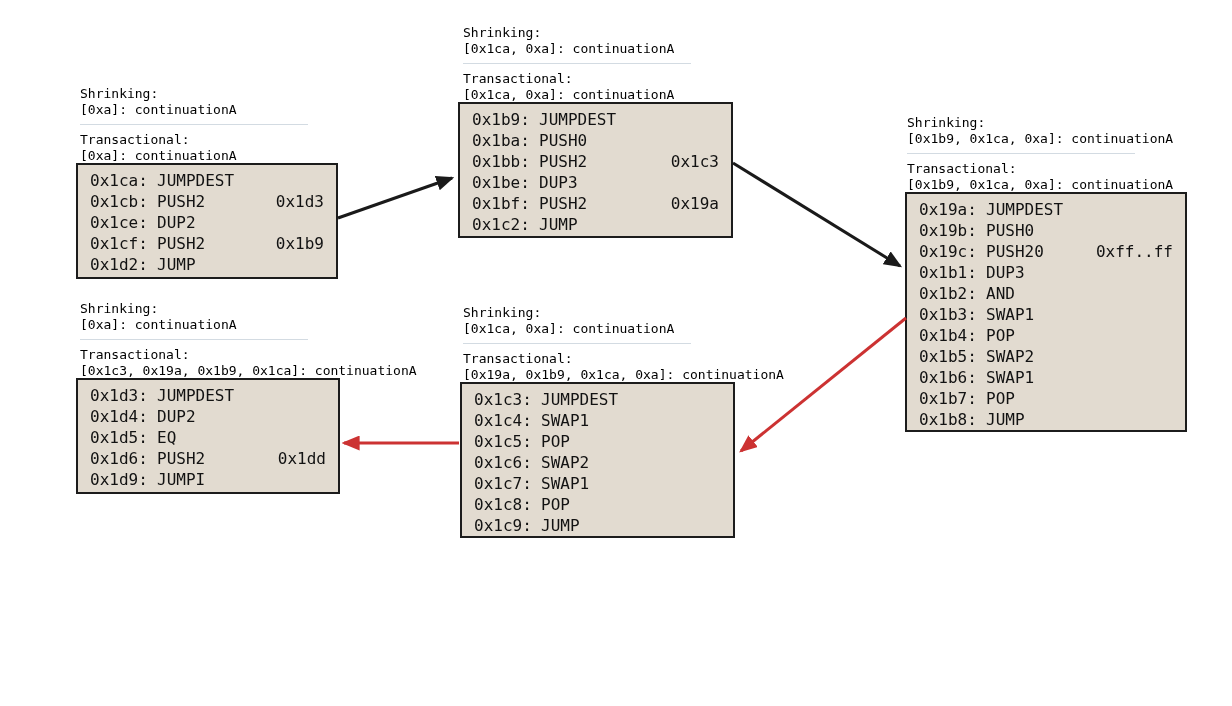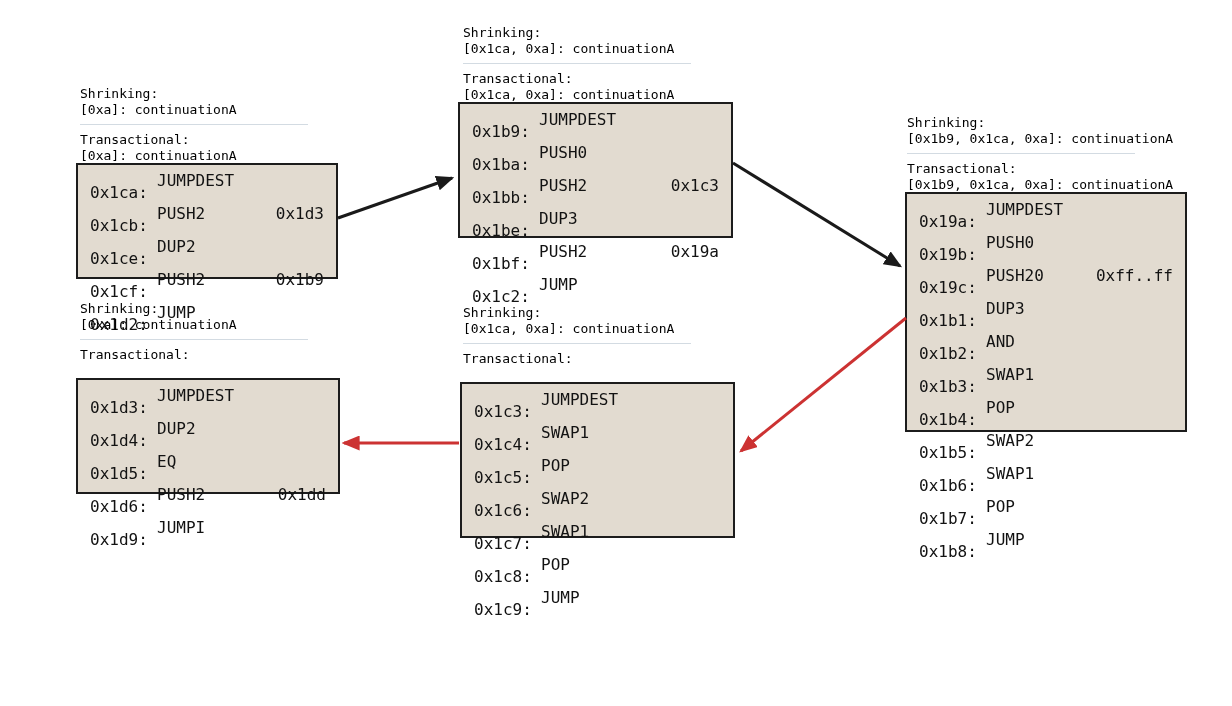--- a/index.html
+++ b/index.html
@@ -28,41 +28,41 @@
     background:#e2dbd0;
     border:2px solid #1c1c1c;
     box-sizing:border-box;
     font-size:16px;
     line-height:21px;
     color:#121212;
     padding:5px 12px 4px 12px;
     white-space:pre;
   }
   .iline { display:flex; }
-  .iline .addr { width:67px; flex:0 0 auto;margin-top:12px; }
+  .iline .addr { width:67px; flex:0 0 auto; }
   .iline .op   { flex:0 0 auto; }
   .iline .operand { margin-left:auto; padding-left:16px;text-align:right; }
   #edge-layer {
     position:absolute; left:0; top:0; width:1232px; height:706px;
     pointer-events:none;
   }
 </style>
 </head>
 <body>
 
 <div id="canvas">
     <div class="node-labels" style="left: 80px; top: 86px;"><div class="ltitle">Shrinking:</div><div class="lmap">[0xa]: continuationA</div><div class="label-sep"></div><div class="ltitle">Transactional:</div><div class="lmap">[0xa]: continuationA</div></div>
     <div class="block" style="left: 76px; top: 163px; width: 262px; height: 116px;"><div class="iline"><span class="addr">0x1ca:</span><span class="op">JUMPDEST</span></div><div class="iline"><span class="addr">0x1cb:</span><span class="op">PUSH2</span><span class="operand">0x1d3</span></div><div class="iline"><span class="addr">0x1ce:</span><span class="op">DUP2</span></div><div class="iline"><span class="addr">0x1cf:</span><span class="op">PUSH2</span><span class="operand">0x1b9</span></div><div class="iline"><span class="addr">0x1d2:</span><span class="op">JUMP</span></div></div>
     <div class="node-labels" style="left: 463px; top: 25px;"><div class="ltitle">Shrinking:</div><div class="lmap">[0x1ca, 0xa]: continuationA</div><div class="label-sep"></div><div class="ltitle">Transactional:</div><div class="lmap">[0x1ca, 0xa]: continuationA</div></div>
     <div class="block" style="left: 458px; top: 102px; width: 275px; height: 136px;"><div class="iline"><span class="addr">0x1b9:</span><span class="op">JUMPDEST</span></div><div class="iline"><span class="addr">0x1ba:</span><span class="op">PUSH0</span></div><div class="iline"><span class="addr">0x1bb:</span><span class="op">PUSH2</span><span class="operand">0x1c3</span></div><div class="iline"><span class="addr">0x1be:</span><span class="op">DUP3</span></div><div class="iline"><span class="addr">0x1bf:</span><span class="op">PUSH2</span><span class="operand">0x19a</span></div><div class="iline"><span class="addr">0x1c2:</span><span class="op">JUMP</span></div></div>
     <div class="node-labels" style="left: 907px; top: 115px;"><div class="ltitle">Shrinking:</div><div class="lmap">[0x1b9, 0x1ca, 0xa]: continuationA</div><div class="label-sep"></div><div class="ltitle">Transactional:</div><div class="lmap">[0x1b9, 0x1ca, 0xa]: continuationA</div></div>
     <div class="block" style="left: 905px; top: 192px; width: 282px; height: 240px;"><div class="iline"><span class="addr">0x19a:</span><span class="op">JUMPDEST</span></div><div class="iline"><span class="addr">0x19b:</span><span class="op">PUSH0</span></div><div class="iline"><span class="addr">0x19c:</span><span class="op">PUSH20</span><span class="operand">0xff..ff</span></div><div class="iline"><span class="addr">0x1b1:</span><span class="op">DUP3</span></div><div class="iline"><span class="addr">0x1b2:</span><span class="op">AND</span></div><div class="iline"><span class="addr">0x1b3:</span><span class="op">SWAP1</span></div><div class="iline"><span class="addr">0x1b4:</span><span class="op">POP</span></div><div class="iline"><span class="addr">0x1b5:</span><span class="op">SWAP2</span></div><div class="iline"><span class="addr">0x1b6:</span><span class="op">SWAP1</span></div><div class="iline"><span class="addr">0x1b7:</span><span class="op">POP</span></div><div class="iline"><span class="addr">0x1b8:</span><span class="op">JUMP</span></div></div>
-    <div class="node-labels" style="left: 80px; top: 301px;"><div class="ltitle">Shrinking:</div><div class="lmap">[0xa]: continuationA</div><div class="label-sep"></div><div class="ltitle">Transactional:</div></div>
+    <div class="node-labels" style="left: 80px; top: 301px;"><div class="ltitle">Shrinking:</div><div class="lmap">[0xa]: continuationA</div><div class="label-sep"></div><div class="ltitle">Transactional:</div><div class="lmap">[0x1c3, 0x19a, 0x1b9, 0x1ca]: continuationA</div></div>
     <div class="block" style="left: 76px; top: 378px; width: 264px; height: 116px;"><div class="iline"><span class="addr">0x1d3:</span><span class="op">JUMPDEST</span></div><div class="iline"><span class="addr">0x1d4:</span><span class="op">DUP2</span></div><div class="iline"><span class="addr">0x1d5:</span><span class="op">EQ</span></div><div class="iline"><span class="addr">0x1d6:</span><span class="op">PUSH2</span><span class="operand">0x1dd</span></div><div class="iline"><span class="addr">0x1d9:</span><span class="op">JUMPI</span></div></div>
-    <div class="node-labels" style="left: 463px; top: 305px;"><div class="ltitle">Shrinking:</div><div class="lmap">[0x1ca, 0xa]: continuationA</div><div class="label-sep"></div><div class="ltitle">Transactional:</div></div>
+    <div class="node-labels" style="left: 463px; top: 305px;"><div class="ltitle">Shrinking:</div><div class="lmap">[0x1ca, 0xa]: continuationA</div><div class="label-sep"></div><div class="ltitle">Transactional:</div><div class="lmap">[0x19a, 0x1b9, 0x1ca, 0xa]: continuationA</div></div>
     <div class="block" style="left: 460px; top: 382px; width: 275px; height: 156px;"><div class="iline"><span class="addr">0x1c3:</span><span class="op">JUMPDEST</span></div><div class="iline"><span class="addr">0x1c4:</span><span class="op">SWAP1</span></div><div class="iline"><span class="addr">0x1c5:</span><span class="op">POP</span></div><div class="iline"><span class="addr">0x1c6:</span><span class="op">SWAP2</span></div><div class="iline"><span class="addr">0x1c7:</span><span class="op">SWAP1</span></div><div class="iline"><span class="addr">0x1c8:</span><span class="op">POP</span></div><div class="iline"><span class="addr">0x1c9:</span><span class="op">JUMP</span></div></div>
     <svg id="edge-layer" width="1232" height="706">
       <defs>
         <marker id="arrow-black" markerWidth="6" markerHeight="5" refX="5.2" refY="2.5" orient="auto" markerUnits="strokeWidth">
           <path d="M0,0 L6,2.5 L0,5 z" fill="#1a1a1a"></path>
         </marker>
         <marker id="arrow-red" markerWidth="6" markerHeight="5" refX="5.2" refY="2.5" orient="auto" markerUnits="strokeWidth">
           <path d="M0,0 L6,2.5 L0,5 z" fill="#cc3232"></path>
         </marker>
       </defs>

